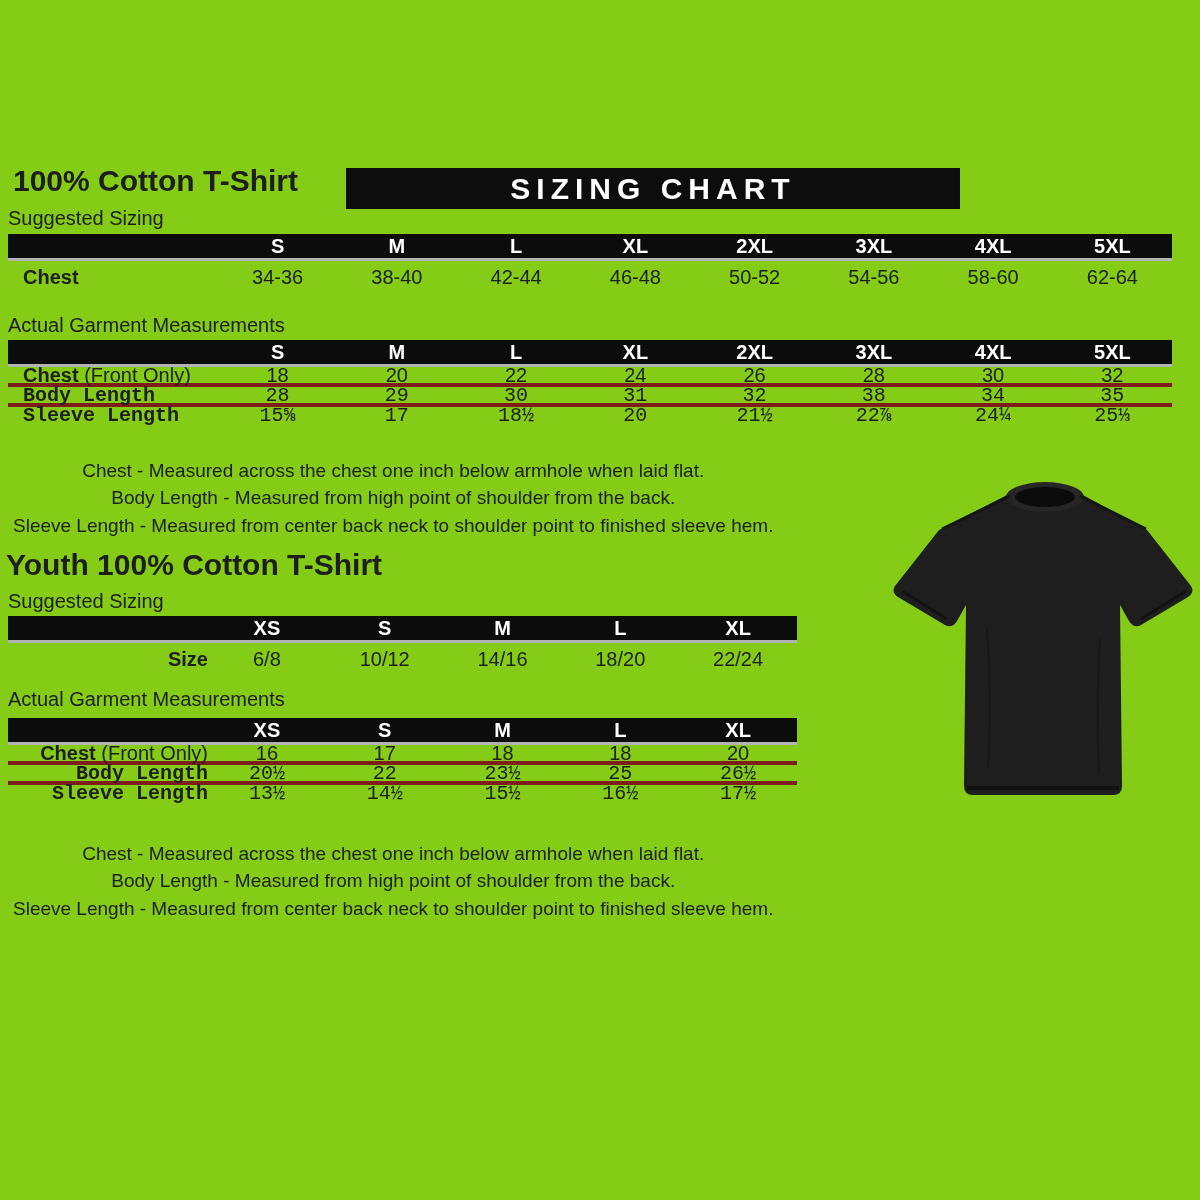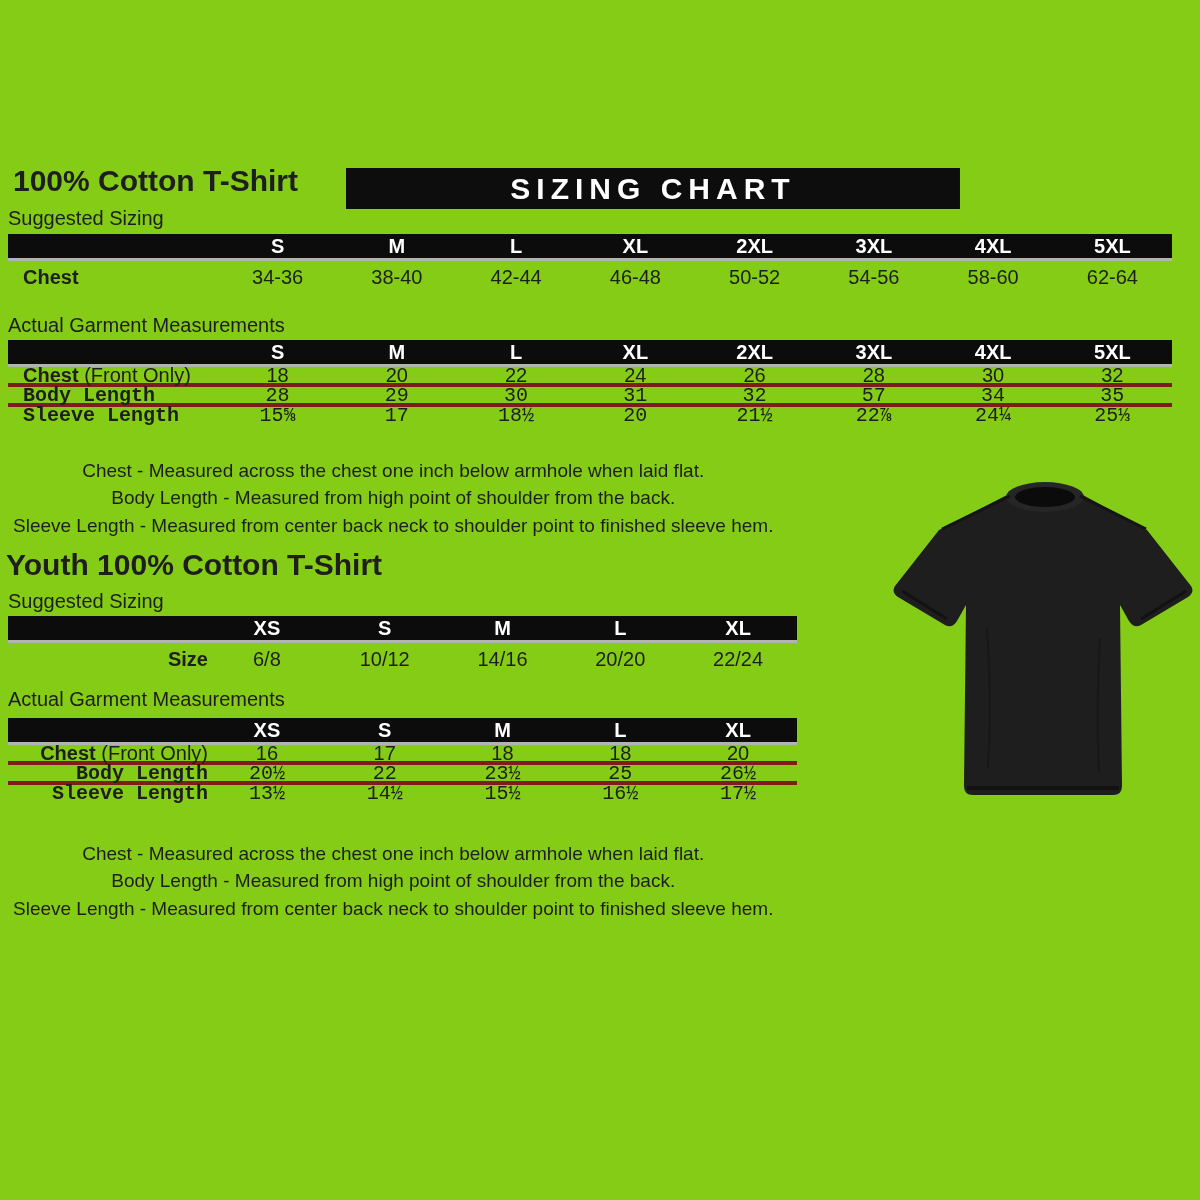--- a/index.html
+++ b/index.html
@@ -89,21 +89,21 @@
       <div class="cell">30</div>
       <div class="cell">32</div>
     </div>
     <div class="trow actrow">
       <div class="lcell b">Body Length</div>
       <div class="cell">28</div>
       <div class="cell">29</div>
       <div class="cell">30</div>
       <div class="cell">31</div>
       <div class="cell">32</div>
-      <div class="cell">57</div>
+      <div class="cell">38</div>
       <div class="cell">34</div>
       <div class="cell">35</div>
     </div>
     <div class="trow actrow">
       <div class="lcell b">Sleeve Length</div>
       <div class="cell">15⅝</div>
       <div class="cell">17</div>
       <div class="cell">18½</div>
       <div class="cell">20</div>
       <div class="cell">21½</div>
@@ -130,21 +130,21 @@
       <div class="cell">S</div>
       <div class="cell">M</div>
       <div class="cell">L</div>
       <div class="cell">XL</div>
     </div>
     <div class="trow sugrow">
       <div class="lcell b">Size</div>
       <div class="cell">6/8</div>
       <div class="cell">10/12</div>
       <div class="cell">14/16</div>
-      <div class="cell">20/20</div>
+      <div class="cell">18/20</div>
       <div class="cell">22/24</div>
     </div>
   </div>
 
   <div class="abs slabel" style="left:8px;top:688px;">Actual Garment Measurements</div>
 
   <div class="abs table youth youthW" style="top:718px;">
     <div class="hbar">
       <div class="lcell"></div>
       <div class="cell">XS</div>

